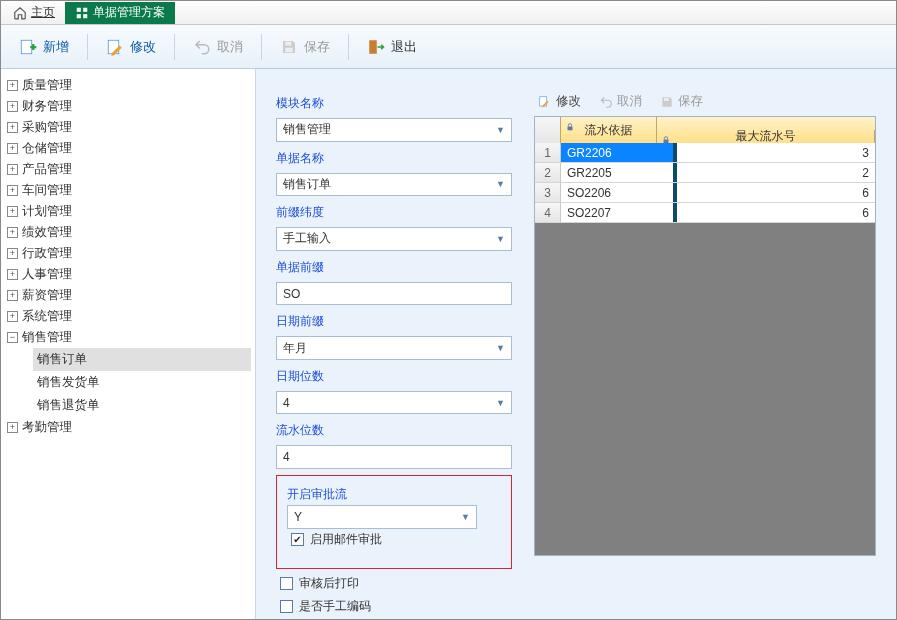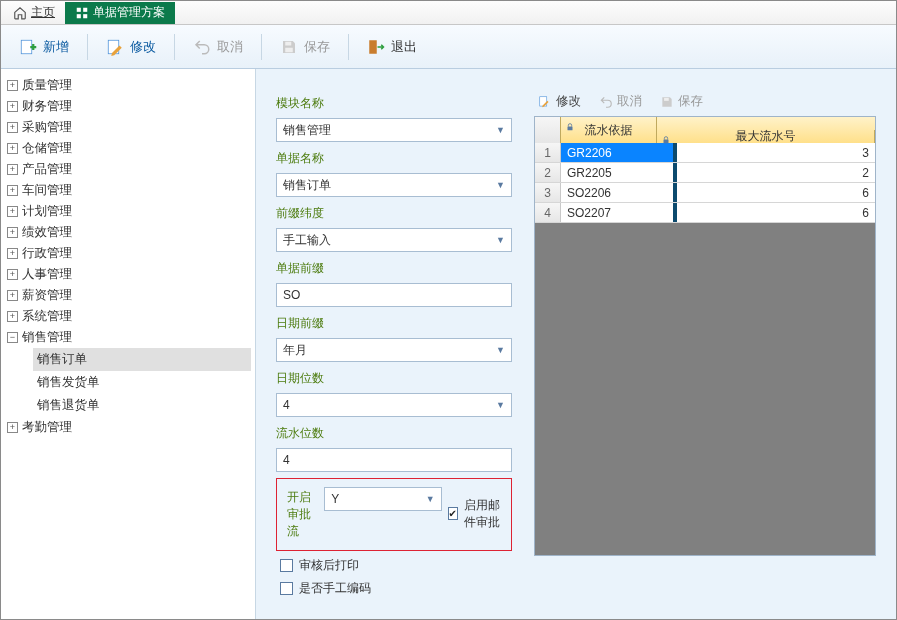--- a/index.html
+++ b/index.html
@@ -27,25 +27,25 @@
 
 .tree { font-size: 12.5px; color:#333; }
 .tree-node { display:flex; align-items:center; gap:4px; padding: 2px 2px; cursor:pointer; }
 .tree-toggle { width:11px; height:11px; border:1px solid #888; display:flex; align-items:center; justify-content:center; font-size:9px; line-height:1; color:#555; background:#fff; }
 .tree-children { padding-left: 28px; }
 .tree-leaf { padding:3px 4px; cursor:pointer; font-size:12.5px; color:#333; }
 .tree-leaf.selected { background:#e0e0e0; }
 
 
 .form-col { width: 236px; display:flex; flex-direction:column; gap: 6px; }
-.flabel { font-size:12px; color:#4d7c0f; margin-top:2px; }
+.flabel { font-size:12px; color:#1d4ed8; margin-top:2px; }
 .finput { height:24px; border:1px solid #a8bdd2; background:#fff; padding: 0 6px; font-size:12px; color:#333; display:flex; align-items:center; justify-content:space-between; }
 .finput.select { cursor:pointer; }
 .finput .dd { color:#5a7aa0; font-size:9px; }
-.redbox { border:1px solid #d23; padding: 8px 10px 10px 10px; display:flex; flex-direction:row; gap:2px; }
+.redbox { border:1px solid #d23; padding: 8px 10px 20px 10px; display:flex; flex-direction:column; gap:2px; }
 .chkrow { display:flex; align-items:center; gap:6px; font-size:12px; color:#333; padding-left:4px; }
 .chk { width:13px; height:13px; border:1px solid #5a7aa0; background:#fff; display:inline-flex; align-items:center; justify-content:center; font-size:10px; color:#222; }
 
 
 .right-col { flex:1; display:flex; flex-direction:column; }
 .rtoolbar { display:flex; align-items:center; gap:18px; padding: 0 4px 6px 4px; font-size:12.5px; color:#444; }
 .rbtn { display:flex; align-items:center; gap:4px; cursor:pointer; }
 .rbtn.disabled { color:#999; }
 .rbtn svg { width:14px; height:14px; }
 .grid { border:1px solid #9fb4c9; background:#808080; height: 440px; overflow:hidden; }

